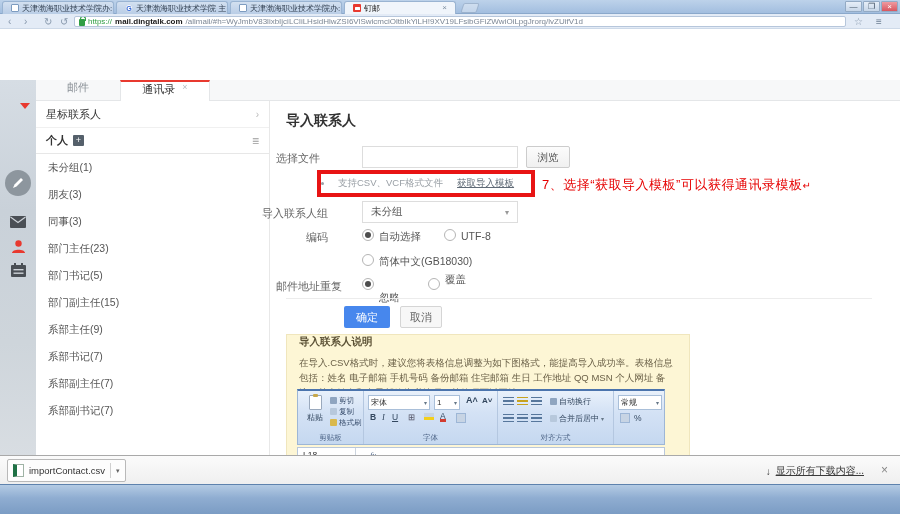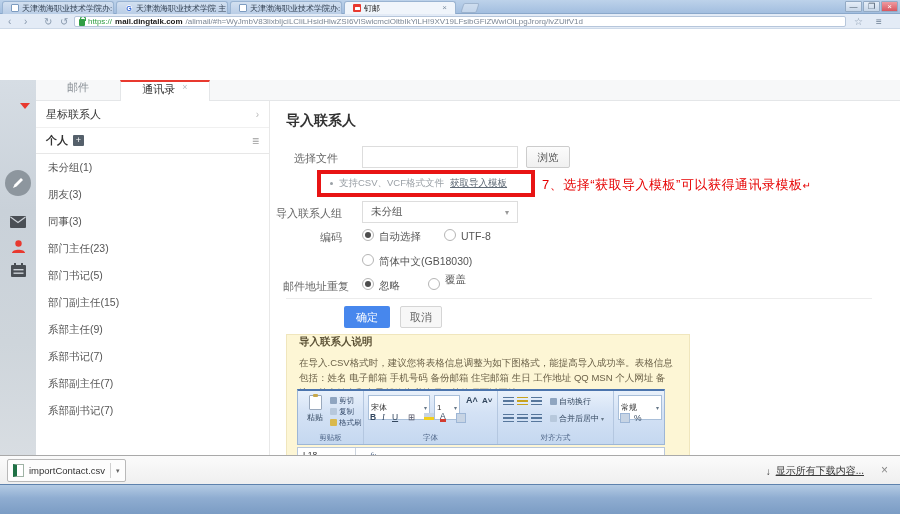--- a/index.html
+++ b/index.html
@@ -68,24 +68,24 @@
 .srow{display:flex;align-items:center;padding:0 10px}
 .srow-star{height:27px;border-bottom:1px solid #f0f0f0;font-size:11px;color:#333}
 .s-chev{margin-left:auto;color:#bbb;font-size:10px}
 .srow-personal{height:26px;border-bottom:1px solid #e7e7e7;font-size:11px;color:#333;font-weight:bold}
 .addbox{width:11px;height:11px;background:#55606b;color:#fff;font-size:9px;line-height:10px;text-align:center;border-radius:1px;margin-left:5px;font-weight:normal}
 .s-menu{margin-left:auto;color:#999;font-size:12px;font-weight:normal}
 .sgroup{height:27px;display:flex;align-items:center;padding:0 12px;font-size:10.5px;color:#555}
 
 .main-bg{position:absolute;left:270px;top:101px;width:630px;height:354px;background:#fff}
 .pg-title{position:absolute;left:286px;top:112px;font-size:14px;font-weight:bold;color:#333}
-.lbl{position:absolute;font-size:11px;color:#666;text-align:center;white-space:nowrap}
+.lbl{position:absolute;font-size:11px;color:#666;text-align:left;white-space:nowrap}
 .file-input{position:absolute;left:362px;top:146px;width:156px;height:22px;border:1px solid #ddd;background:#fff;outline:none;padding:0 6px;font-size:10px}
 .browse{position:absolute;left:526px;top:146px;width:44px;height:22px;background:linear-gradient(#fcfcfc,#f0f0f0);border:1px solid #ccc;border-radius:2px;font-size:10.5px;color:#555;text-align:center;line-height:20px}
-.redbox{position:absolute;left:317px;top:170px;width:218px;height:27px;border:4px solid #e81414;display:flex;align-items:center;gap:6px;padding-left:9px;background:#fff;white-space:nowrap}
+.redbox{position:absolute;left:317px;top:170px;width:218px;height:27px;border:4px solid #e81414;display:flex;align-items:center;gap:14px;background:#fff;white-space:nowrap}
 .reddot{width:3px;height:3px;border-radius:50%;background:#9aa0a6;flex:none}
 .hinttext{font-size:9.5px;color:#9aa0a6}
 .tpl-link{font-size:9.5px;color:#5f6a76;text-decoration:underline}
 .annotation{position:absolute;left:542px;top:176px;font-size:13px;color:#e60000;white-space:nowrap;letter-spacing:0.5px}
 .ann-mark{font-size:10px}
 .gselect{position:absolute;left:362px;top:201px;width:156px;height:22px;border:1px solid #ddd;display:flex;align-items:center;padding:0 8px;font-size:10.5px;color:#555;background:#fff}
 .g-caret{margin-left:auto;color:#999;font-size:8px}
 .radio{position:absolute;width:12px;height:12px;border:1px solid #b5b5b5;border-radius:50%;background:#fff}
 .radio.on::after{content:"";display:block;width:6px;height:6px;margin:2px;border-radius:50%;background:#4d4d4d}
 .rlbl{position:absolute;font-size:10.5px;color:#555;white-space:nowrap}
@@ -96,21 +96,21 @@
 .notebox{position:absolute;left:286px;top:334px;width:404px;height:124px;background:#fdf6d5;border:1px solid #f0e6bd;overflow:hidden;padding:0 12px}
 .note-title{font-size:10.5px;font-weight:bold;color:#5c5236;margin-bottom:6px}
 .note-body{font-size:9.5px;color:#6b6148;line-height:15px;width:380px}
 .ribbon{position:absolute;left:10px;top:54px;width:368px;height:56px;background:linear-gradient(#e9f1fb,#d4e2f5 40%,#c5d8f0);border:1px solid #9db6d6;border-top:2px solid #4b74ad}
 .rgroup{position:absolute;top:0;height:53px;border-right:1px solid #b4c7e0}
 .rgl{position:absolute;bottom:1px;width:100%;text-align:center;font-size:7.5px;color:#51688a}
 .clip-ic{width:13px;height:15px;background:#fff;border:1px solid #9aa9bd;border-radius:1px;position:relative;margin:0 auto}
 .clip-ic::before{content:"";position:absolute;left:3px;top:-2px;width:5px;height:3px;background:#c7a84c;border-radius:1px}
 .minirow{display:flex;align-items:center;gap:2px;font-size:7.5px;color:#3a4f6e;height:11px}
 .miniic{width:7px;height:7px;border-radius:1px;flex:none}
-.wbox{background:#fff;border:1px solid #a9bfd9;display:flex;align-items:center;font-size:8px;color:#333;padding:0 2px;position:absolute;height:25px}
+.wbox{background:#fff;border:1px solid #a9bfd9;display:flex;align-items:center;font-size:8px;color:#333;padding:0 2px;position:absolute;height:15px}
 .wcaret{margin-left:auto;font-size:6px;color:#678}
 .fbtn{position:absolute;top:21px;font-size:8.5px;color:#33475f}
 .stripes{width:11px;height:8px;background:repeating-linear-gradient(to bottom,#57779c 0 1.5px,transparent 1.5px 3.5px)}
 .namerow{position:absolute;left:10px;top:112px;width:368px;height:16px;background:#fff;border:1px solid #b9c8dc;display:flex;align-items:center;font-size:8.5px;color:#333}
 .cellref{width:58px;border-right:1px solid #ccd4de;padding:0 5px;display:flex;align-items:center;height:100%}
 .fx{font-style:italic;font-family:"Liberation Serif",serif;color:#51688a;margin-left:14px}
 
 .dlbar{position:absolute;left:0;top:455px;width:900px;height:29px;background:linear-gradient(#fbfbfb,#efefef);border-top:1px solid #a9a9a9;z-index:5}
 .dlchip{position:absolute;left:7px;top:3px;height:23px;display:flex;align-items:center;gap:5px;padding:0 5px;background:#fdfdfd;border:1px solid #b9b9b9;border-radius:2px}
 .xls-ic{width:11px;height:13px;background:#fff;border:1px solid #9fb3a5;border-left:4px solid #1f7145;flex:none}
@@ -331,21 +331,21 @@
   <div class="lbl" style="left:306px;top:230px;width:50px">编码</div>
   <span class="radio on" style="left:362px;top:229px"></span>
   <span class="rlbl" style="left:379px;top:230px">自动选择</span>
   <span class="radio" style="left:444px;top:229px"></span>
   <span class="rlbl" style="left:461px;top:230px">UTF-8</span>
   <span class="radio" style="left:362px;top:254px"></span>
   <span class="rlbl" style="left:379px;top:255px">简体中文(GB18030)</span>
 
   <div class="lbl" style="left:276px;top:279px;width:80px">邮件地址重复</div>
   <span class="radio on" style="left:362px;top:278px"></span>
-  <span class="rlbl" style="left:379px;top:279px">忽略</span>
+  <span class="rlbl" style="left:379px;top:291px">忽略</span>
   <span class="radio" style="left:428px;top:278px"></span>
   <span class="rlbl" style="left:445px;top:273px">覆盖</span>
 
   <div class="formhr"></div>
   <div class="okbtn">确定</div>
   <div class="cancelbtn">取消</div>
 
   <div class="notebox">
     <div class="note-title">导入联系人说明</div>
     <div class="note-body">在导入.CSV格式时，建议您将表格信息调整为如下图格式，能提高导入成功率。表格信息包括：姓名 电子邮箱 手机号码 备份邮箱 住宅邮箱 生日 工作地址 QQ MSN 个人网址 备注，其中姓名和电子邮箱为必填项，其他项可以不填</div>

